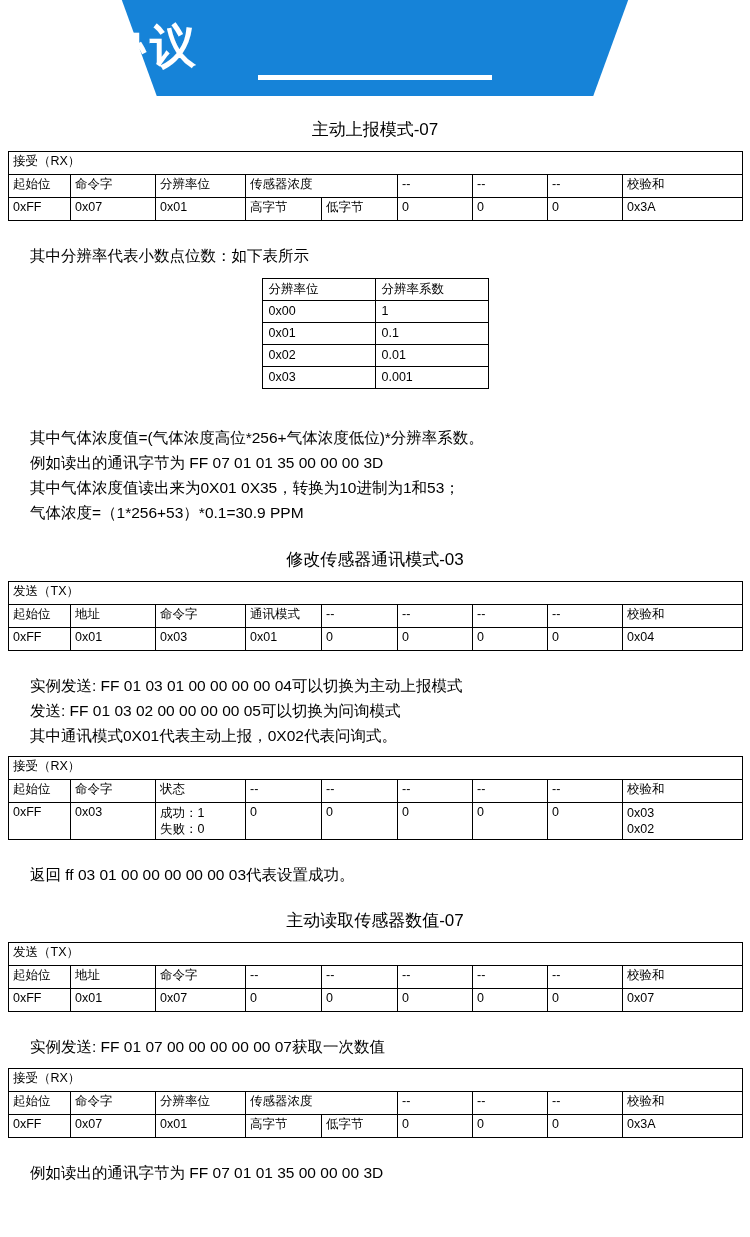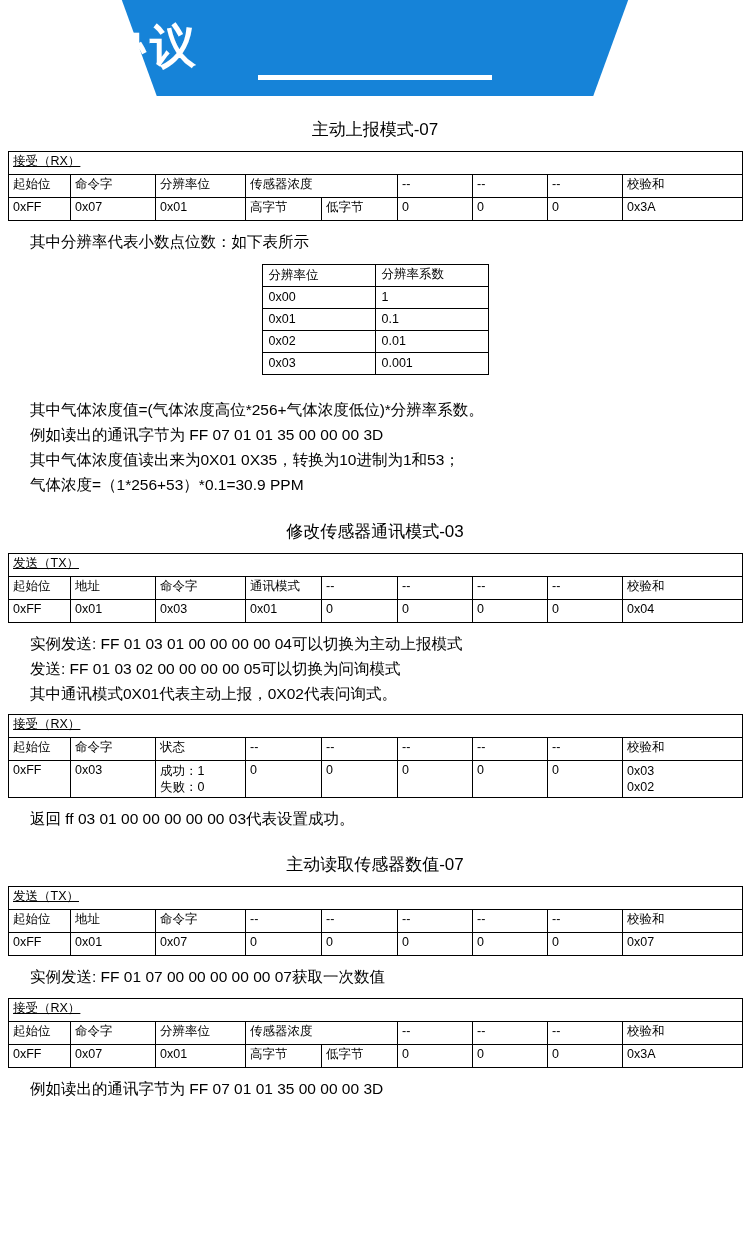--- a/index.html
+++ b/index.html
@@ -81,21 +81,21 @@
     font-size: 17px;
     font-weight: normal;
     margin: 22px 0 10px 0;
   }
   .para {
     font-size: 15.5px;
     line-height: 1.62;
     margin: 0 0 0 22px;
   }
   .para-block {
-    margin: 8px 0 8px 0;
+    margin: 22px 0 8px 0;
   }
   .spacer-md { height: 14px; }
 
   
   table.proto {
     border-collapse: collapse;
     width: 734px;
     margin: 0 auto;
     table-layout: fixed;
     font-size: 12.5px;
@@ -103,21 +103,20 @@
   table.proto td {
     border: 1px solid #000000;
     padding: 2px 4px;
     vertical-align: top;
     line-height: 1.25;
     height: 18px;
     word-break: break-all;
   }
   table.proto td.hdr-row {
     font-size: 12.5px;
-    text-decoration: underline;
   }
   .two-line td {
     height: 34px;
   }
   .cell-two-line div { line-height: 1.3; }
 
   
   table.res {
     border-collapse: collapse;
     margin: 10px auto 0 auto;
@@ -125,21 +124,21 @@
     width: 202px;
     font-size: 12.5px;
   }
   table.res td {
     border: 1px solid #000000;
     padding: 2px 6px;
     line-height: 1.3;
     height: 17px;
   }
   table.res td.c1 { width: 100px; }
-  table.res td.c2 { width: 100px; font-family: Liberation Mono, monospace; }
+  table.res td.c2 { width: 100px; }
 
   .tbl-wrap { margin: 0 0 0 0; }
 </style>
 </head>
 <body>
 
 <div class="page">
 
   <div class="banner">
     <div class="banner-white-left"></div>

